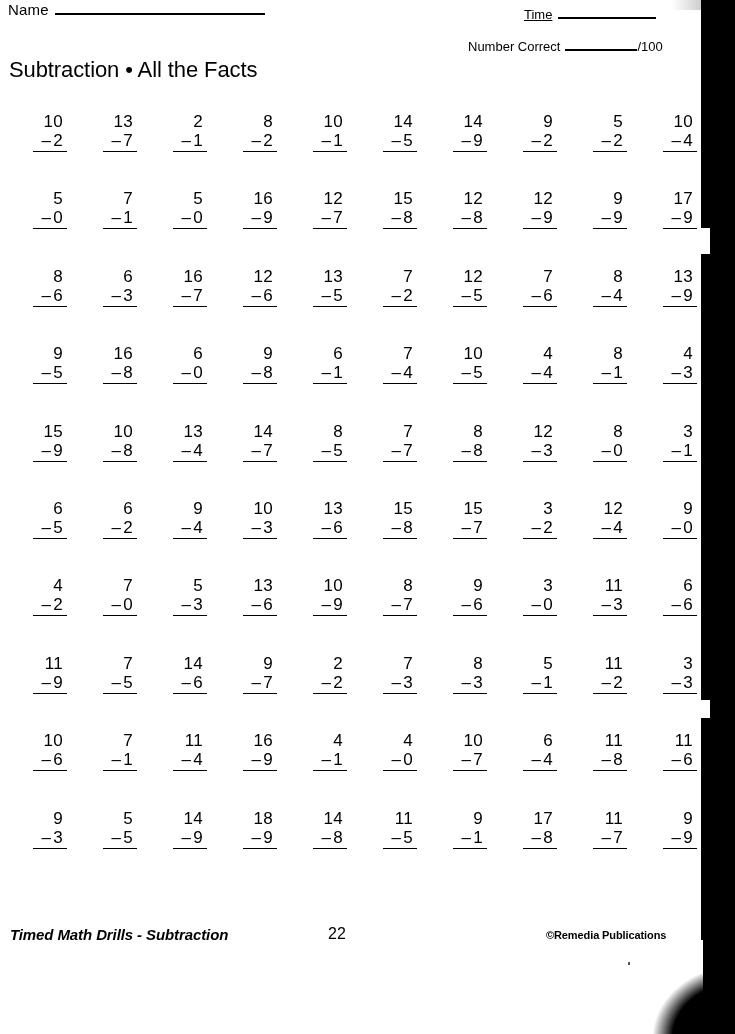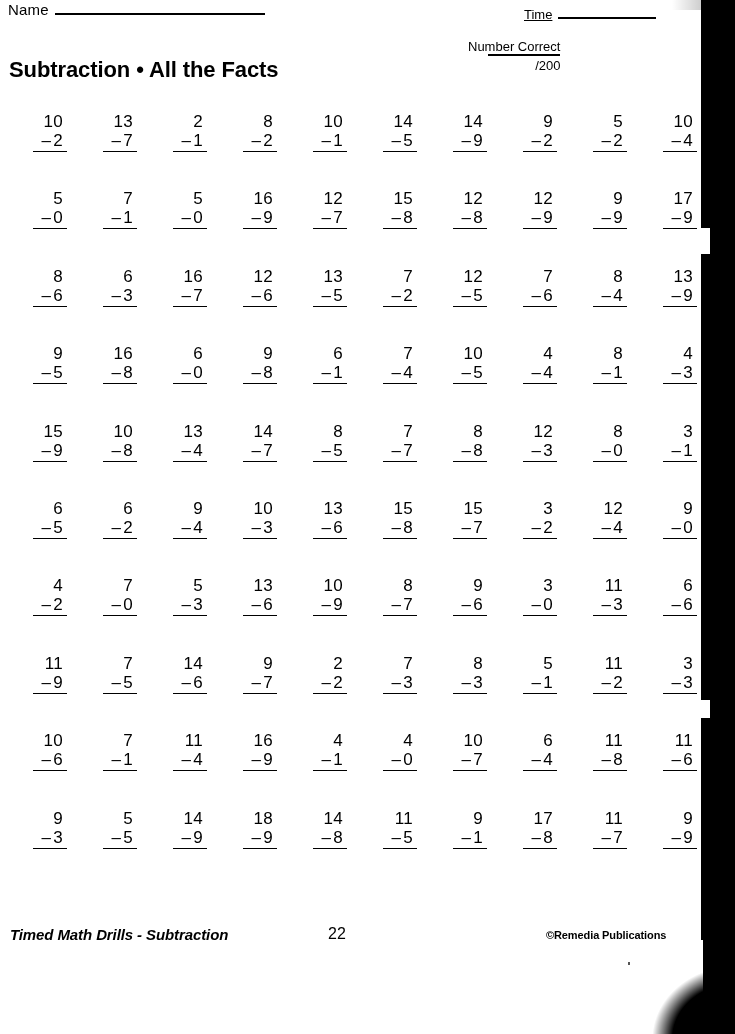--- a/index.html
+++ b/index.html
@@ -119,31 +119,30 @@
     align-items: flex-end;
   }
   .time-label { font-size: 13px; line-height: 14px; text-decoration: underline; }
 
   .numcorrect-block {
     position: absolute;
     left: 468px;
     top: 40px;
     display: flex;
     align-items: flex-end;
-    flex-direction: column;
   }
   .nc-label { font-size: 13px; line-height: 14px; }
   .nc-suffix { font-size: 13px; line-height: 14px; }
 
   .title {
     position: absolute;
     left: 9px;
     top: 58px;
     font-size: 22px;
-    font-weight: bold;
+    font-weight: normal;
     letter-spacing: -0.1px;
     line-height: 24px;
     white-space: nowrap;
   }
 
   
   .grid {
     position: absolute;
     left: 15px;
     top: 112px;
@@ -235,21 +234,21 @@
     </div>
 
     <div class="time-block">
       <span class="time-label">Time</span>
       <span class="rule time-rule"></span>
     </div>
 
     <div class="numcorrect-block">
       <span class="nc-label">Number  Correct</span>
       <span class="rule nc-rule"></span>
-      <span class="nc-suffix">/200</span>
+      <span class="nc-suffix">/100</span>
     </div>
 
     <div class="title">Subtraction • All the Facts</div>
   </div>
 
   <div class="grid" id="grid">
       <div class="prow">
         <div class="prob"><span class="top">10</span><span class="bot"><span class="op">–</span><span>2</span></span></div>
         <div class="prob"><span class="top">13</span><span class="bot"><span class="op">–</span><span>7</span></span></div>
         <div class="prob"><span class="top">2</span><span class="bot"><span class="op">–</span><span>1</span></span></div>

